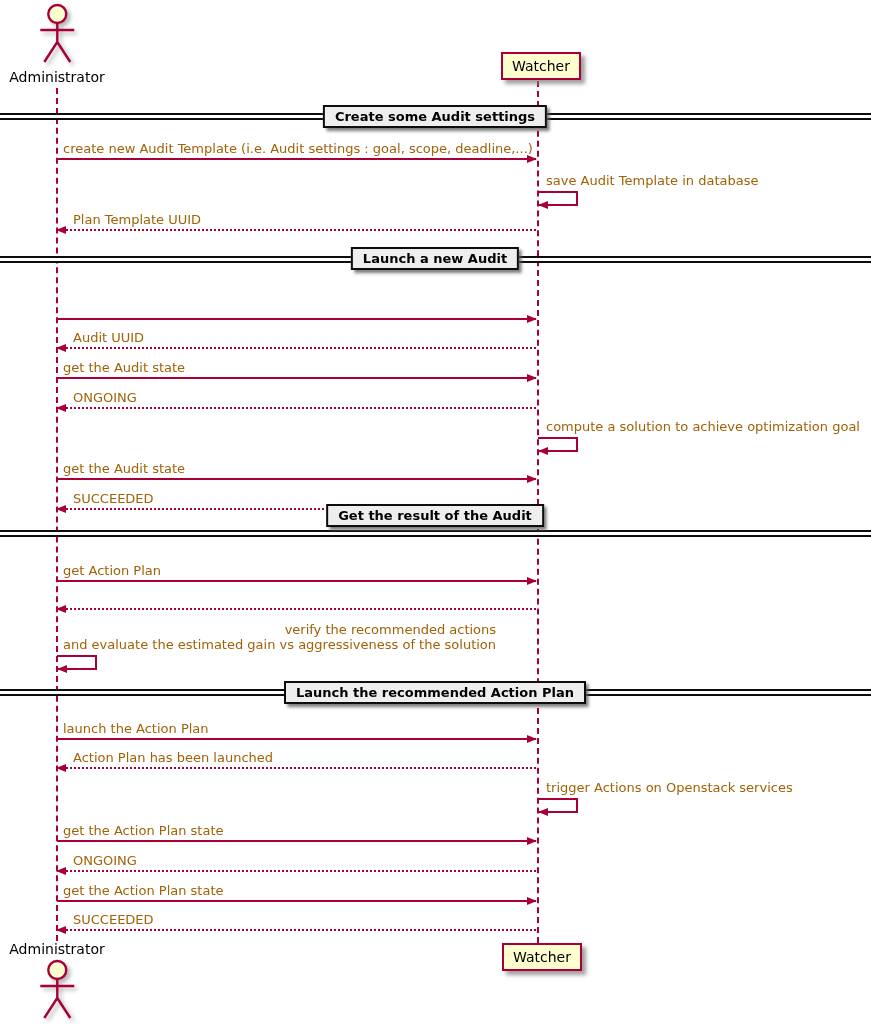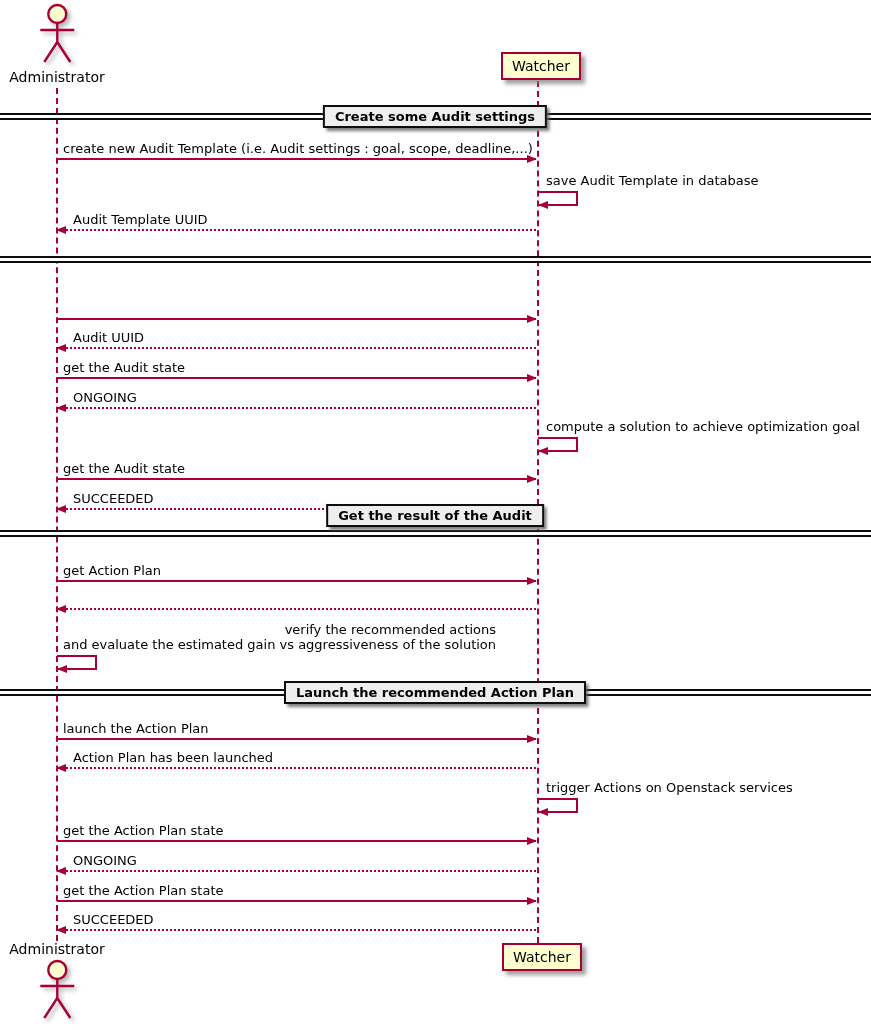--- a/index.html
+++ b/index.html
@@ -29,21 +29,21 @@
     position:absolute;left:0;right:0;height:3px;background:#fff;z-index:2;
     border-top:2px solid var(--ink);border-bottom:2px solid var(--ink);
   }
   .divider-box{
     position:absolute;left:435px;transform:translateX(-50%);z-index:3;
     background:var(--divider-fill);border:2px solid var(--ink);
     box-shadow:3px 3px 3px rgba(90,90,90,.8);
     font-weight:bold;font-size:13px;padding:2px 10px;white-space:nowrap;
   }
   
-  .msg-label{position:absolute;z-index:3;font-size:13px;line-height:15px;white-space:pre-line;color:#000000;}
+  .msg-label{position:absolute;z-index:3;font-size:13px;line-height:15px;white-space:pre-line;color:#a16207;}
   
   .arrow{position:absolute;z-index:3;height:0;}
   .arrow.solid{border-top:2px solid var(--crimson);}
   .arrow.dotted{border-top:2px dotted var(--crimson);}
   .arrow.to-right::after{
     content:"";position:absolute;right:-1px;top:-5px;width:0;height:0;
     border-left:10px solid var(--crimson);border-top:4px solid transparent;border-bottom:4px solid transparent;
   }
   .arrow.to-left::before{
     content:"";position:absolute;left:-1px;top:-5px;width:0;height:0;
@@ -79,24 +79,25 @@
 
   <div class="divider-line" style="top:113px;"></div>
   <div class="divider-box" style="top:105px;">Create some Audit settings</div>
 
   <div class="msg-label" style="left:63px;top:141px;">create new Audit Template (i.e. Audit settings : goal, scope, deadline,...)</div>
   <div class="arrow solid to-right" style="left:57px;top:158px;width:479px;"></div>
 
   <div class="msg-label" style="left:546px;top:173px;">save Audit Template in database</div>
   <div class="self-arrow" style="left:538px;top:191px;"></div>
 
-  <div class="msg-label" style="left:73px;top:212px;">Audit Template UUID</div>
+  <div class="msg-label" style="left:73px;top:212px;">Plan Template UUID</div>
   <div class="arrow dotted to-left" style="left:57px;top:229px;width:479px;"></div>
 
   <div class="divider-line" style="top:256px;"></div>
+  <div class="divider-box" style="top:247px;">Launch a new Audit</div>
 
   <div class="arrow solid to-right" style="left:57px;top:318px;width:479px;"></div>
 
   <div class="msg-label" style="left:73px;top:330px;">Audit UUID</div>
   <div class="arrow dotted to-left" style="left:57px;top:347px;width:479px;"></div>
 
   <div class="msg-label" style="left:63px;top:360px;">get the Audit state</div>
   <div class="arrow solid to-right" style="left:57px;top:377px;width:479px;"></div>
 
   <div class="msg-label" style="left:73px;top:390px;">ONGOING</div>

